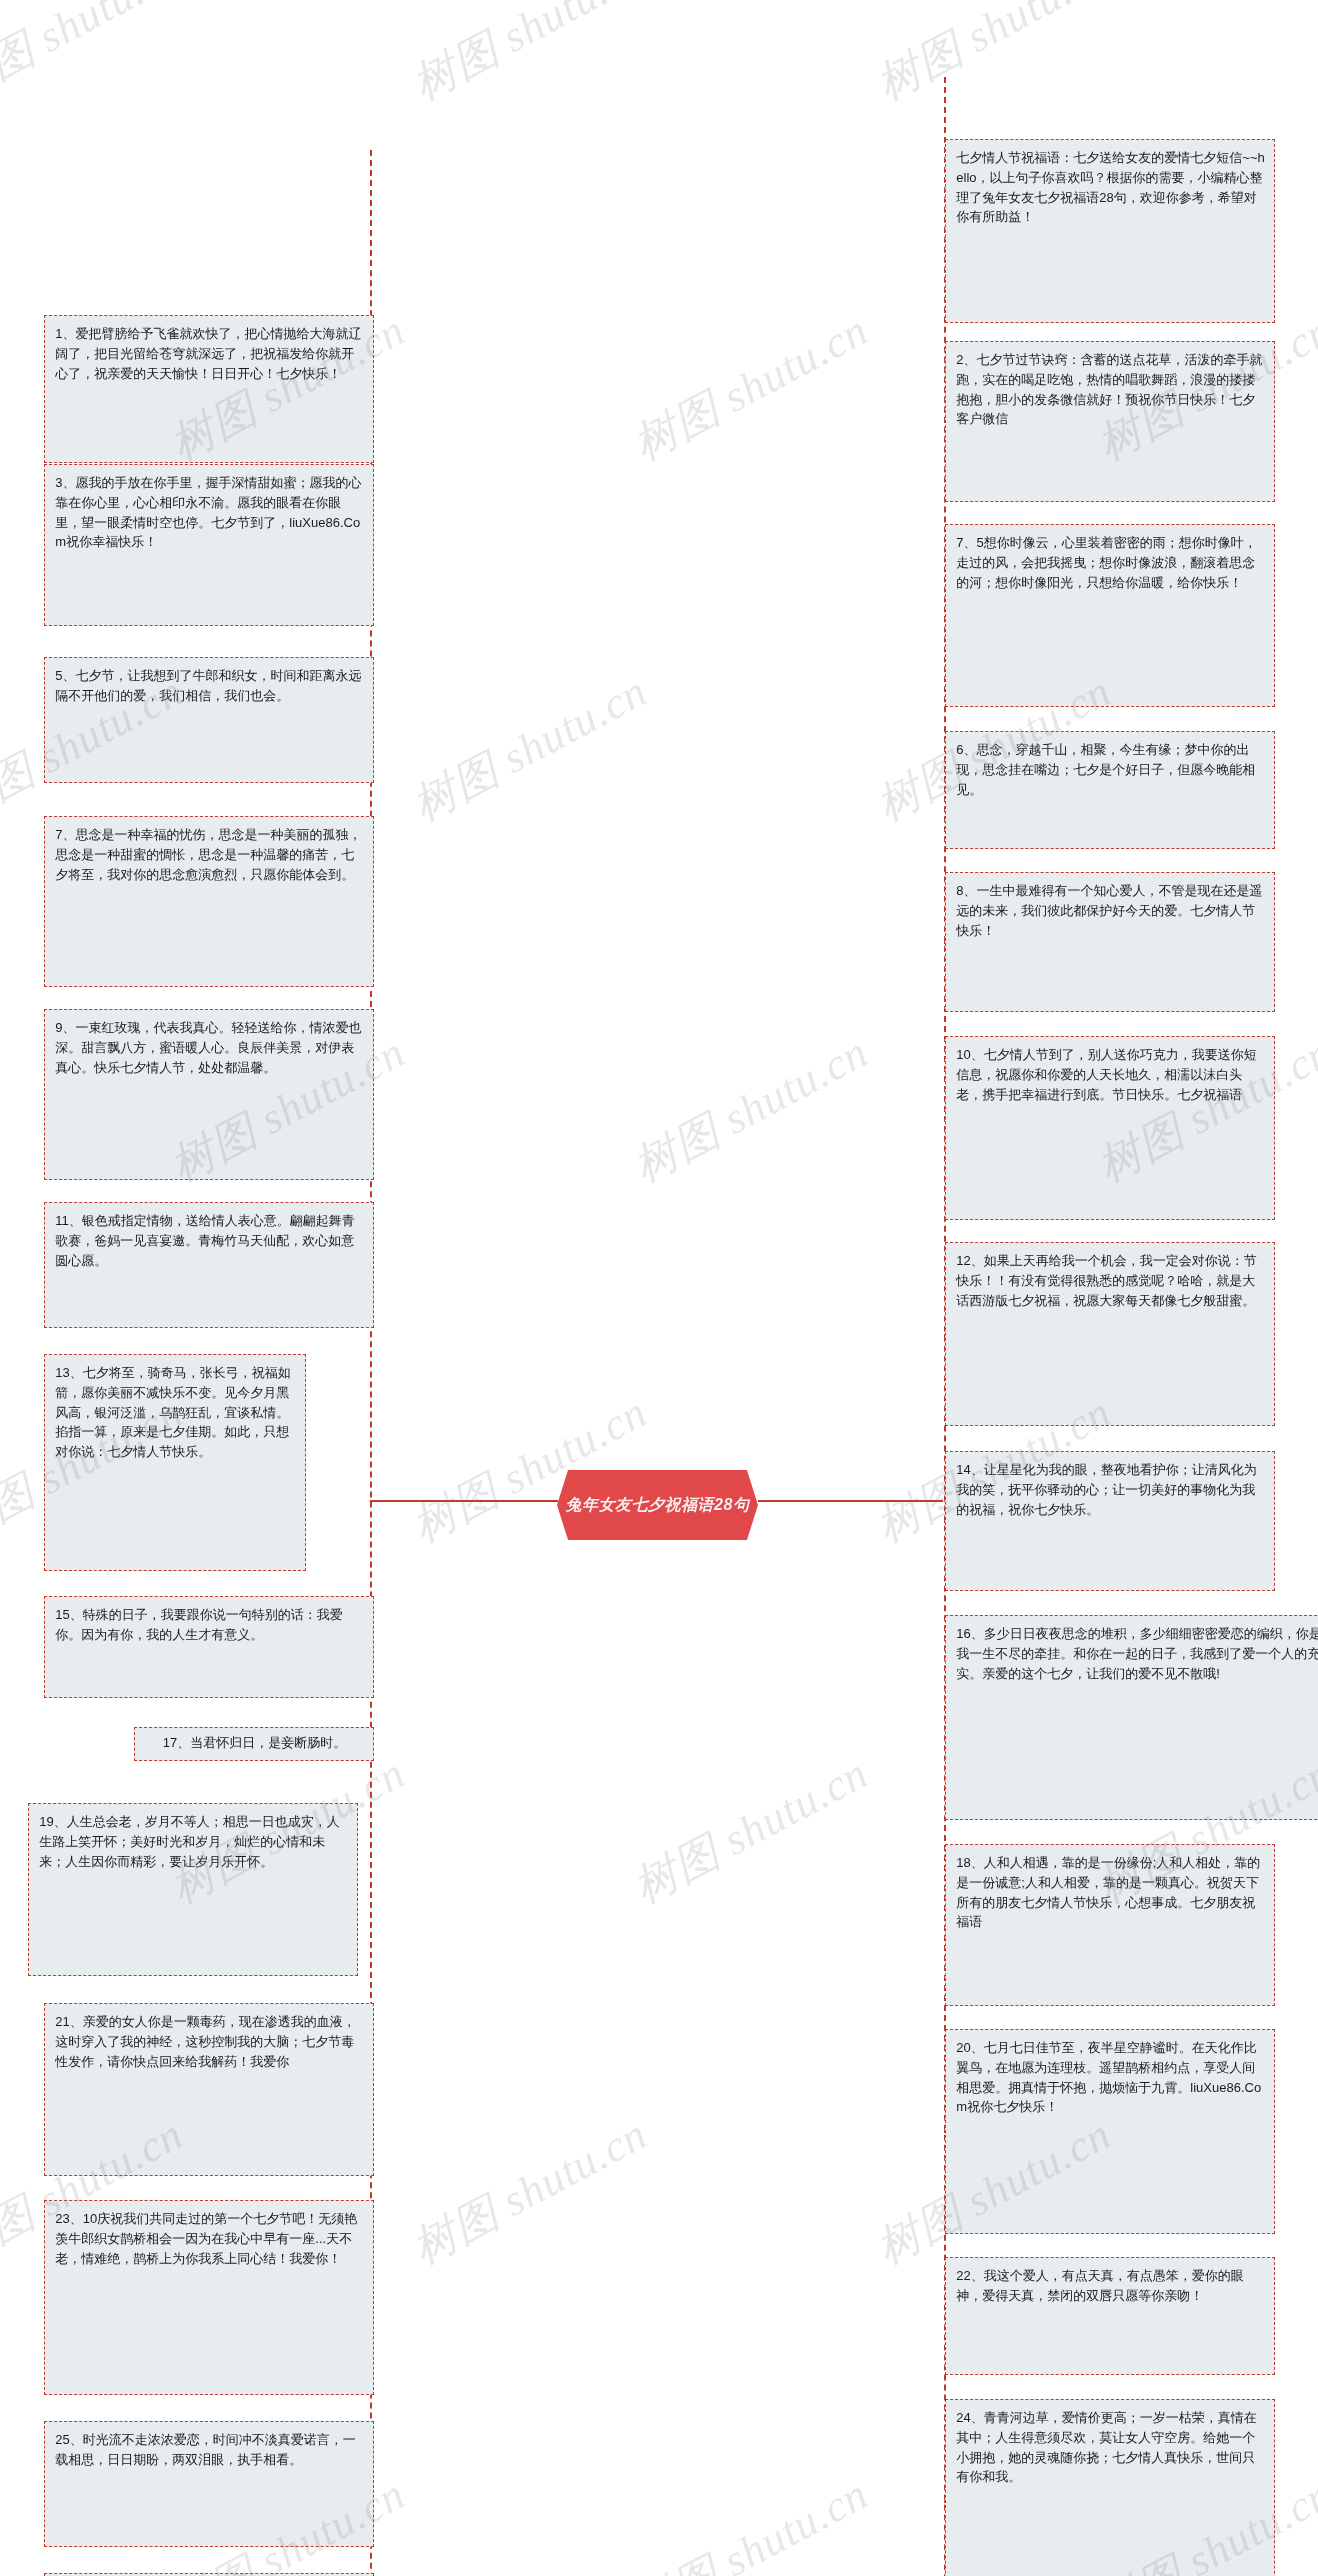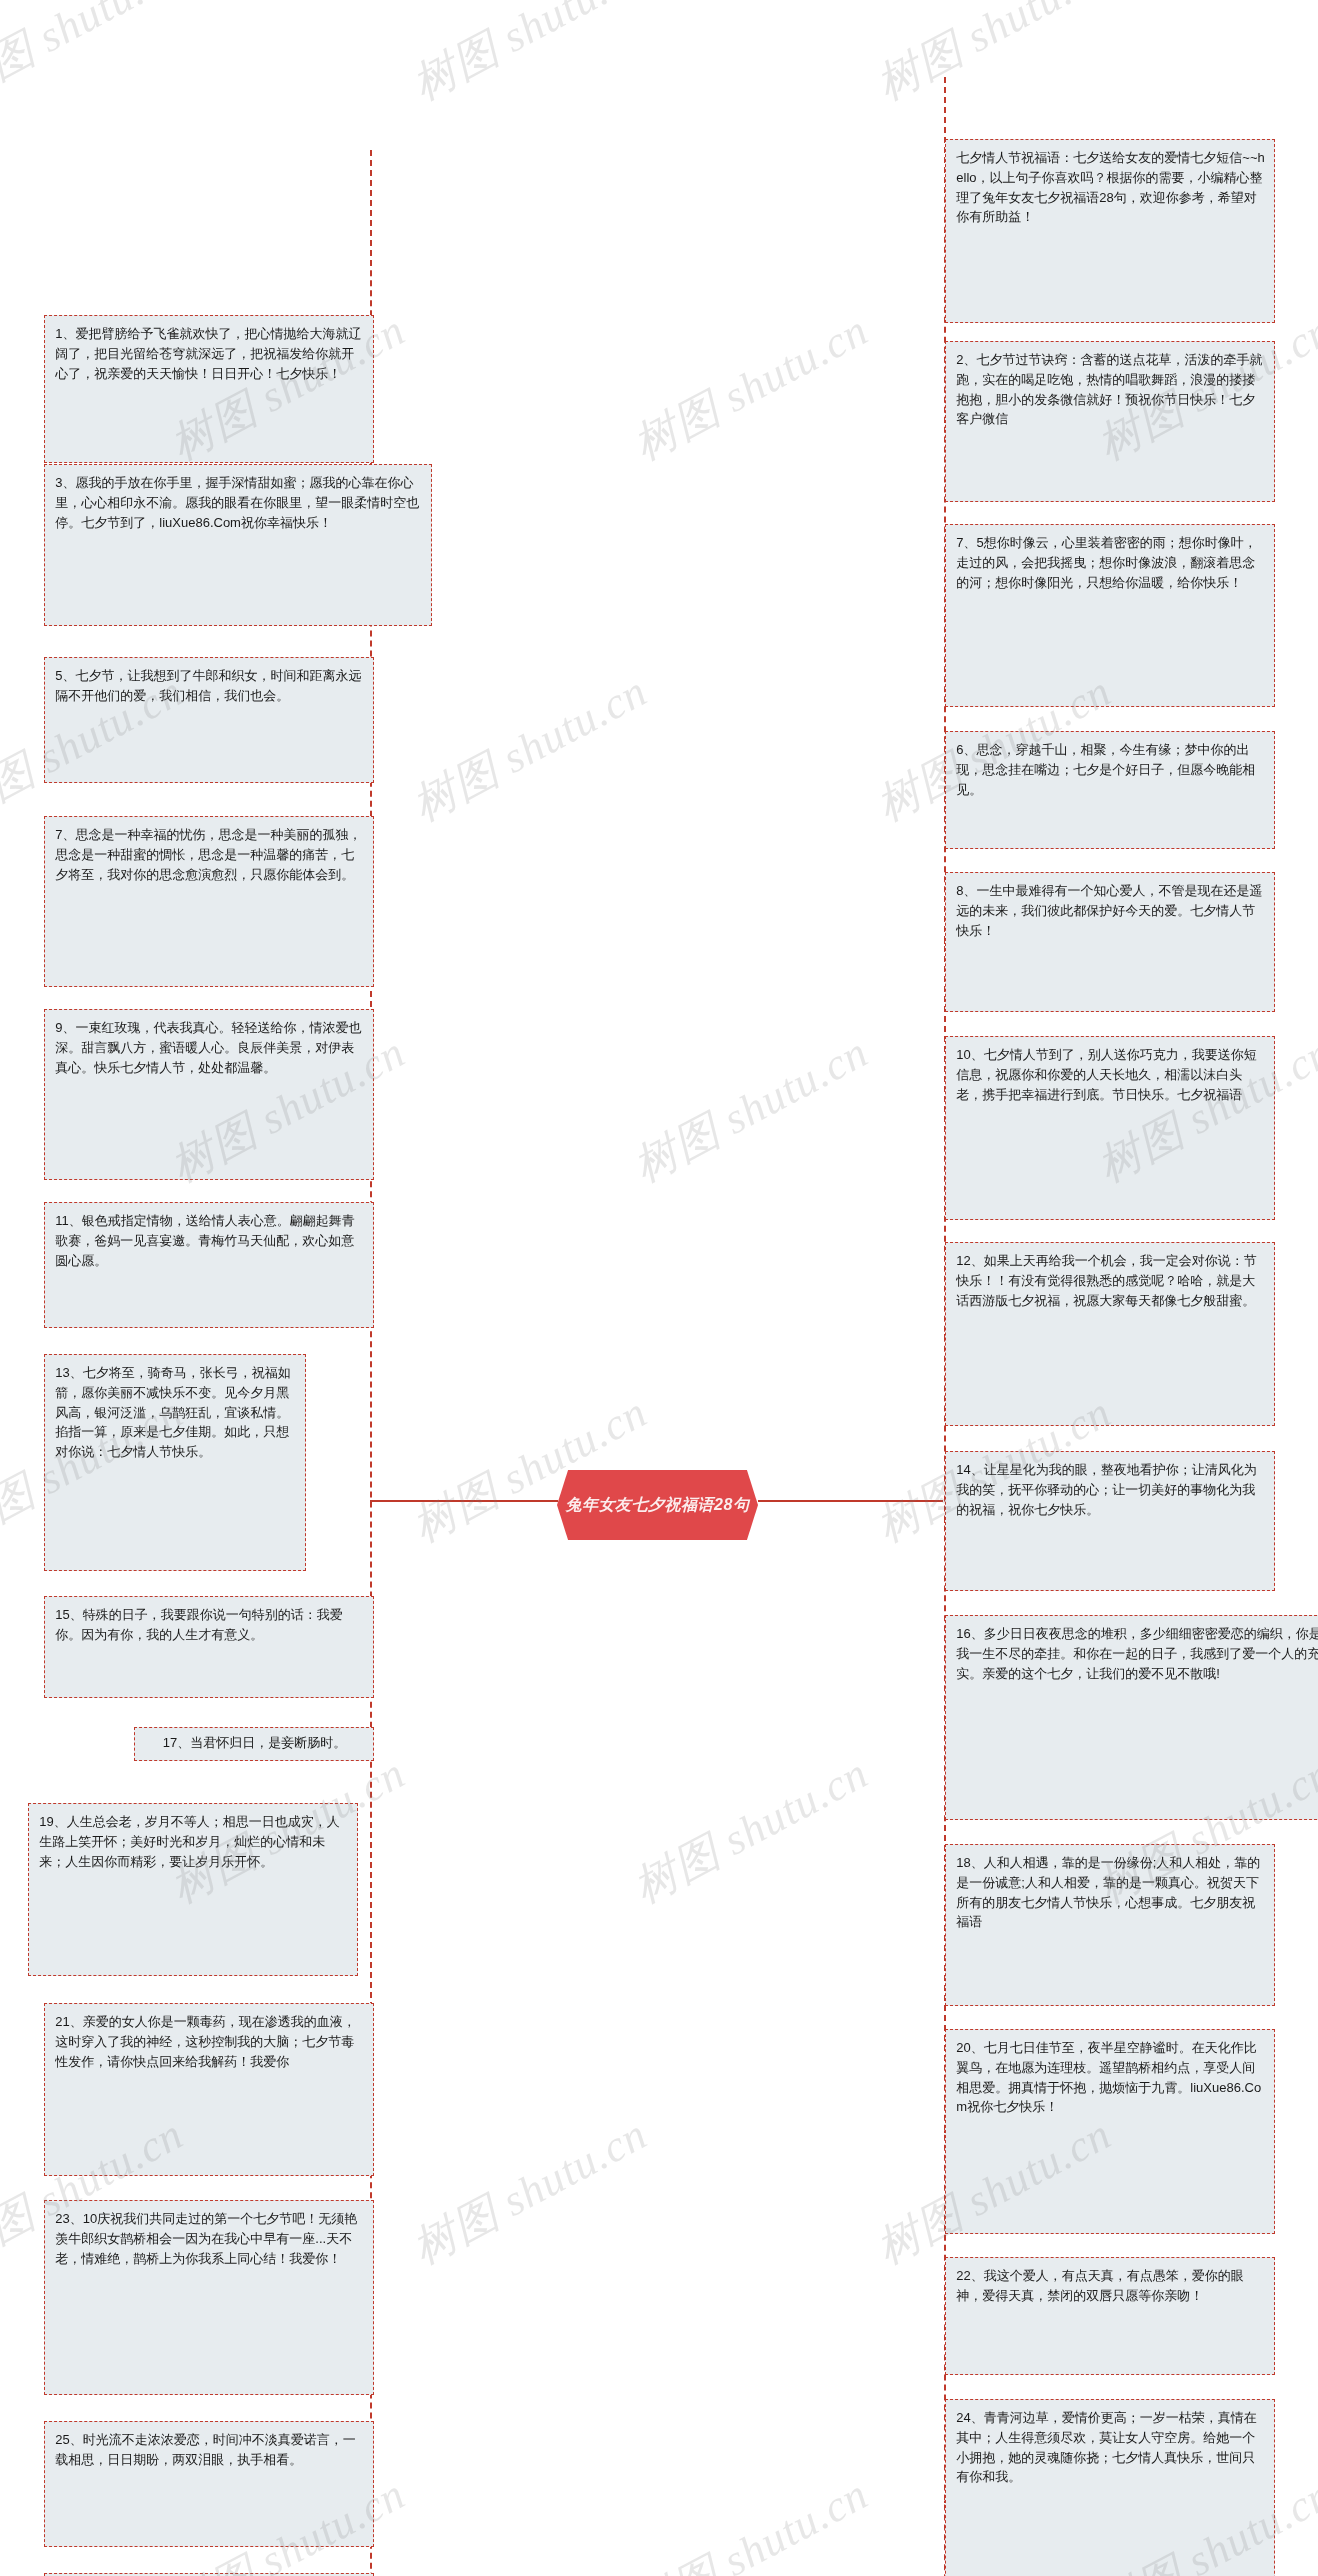--- a/index.html
+++ b/index.html
@@ -136,21 +136,21 @@
   <div class="trunk" id="trunk-right"></div>
 
   <div class="stub center-stub" style="left:370px;  top:1500px; width:188px;"></div>
   <div class="stub center-stub" style="left:758px; top:1500px; width:185px;"></div>
 
   <div id="left-nodes">
       <div class="node" style="left: 44px; top: 315px; width: 330px; min-height: 148px;">
         <div class="node-text">1、爱把臂膀给予飞雀就欢快了，把心情抛给大海就辽阔了，把目光留给苍穹就深远了，把祝福发给你就开心了，祝亲爱的天天愉快！日日开心！七夕快乐！</div>
       </div>
       <div class="stub" style="top: 389px; left: 374px;"></div>
-      <div class="node" style="left: 44px; top: 464px; width: 388px; min-height: 162px;">
+      <div class="node" style="left: 44px; top: 464px; width: 330px; min-height: 162px;">
         <div class="node-text">3、愿我的手放在你手里，握手深情甜如蜜；愿我的心靠在你心里，心心相印永不渝。愿我的眼看在你眼里，望一眼柔情时空也停。七夕节到了，liuXue86.Com祝你幸福快乐！</div>
       </div>
       <div class="stub" style="top: 545px; left: 374px;"></div>
       <div class="node" style="left: 44px; top: 657px; width: 330px; min-height: 126px;">
         <div class="node-text">5、七夕节，让我想到了牛郎和织女，时间和距离永远隔不开他们的爱，我们相信，我们也会。</div>
       </div>
       <div class="stub" style="top: 720px; left: 374px;"></div>
       <div class="node" style="left: 44px; top: 816px; width: 330px; min-height: 171px;">
         <div class="node-text">7、思念是一种幸福的忧伤，思念是一种美丽的孤独，思念是一种甜蜜的惆怅，思念是一种温馨的痛苦，七夕将至，我对你的思念愈演愈烈，只愿你能体会到。</div>
       </div>

